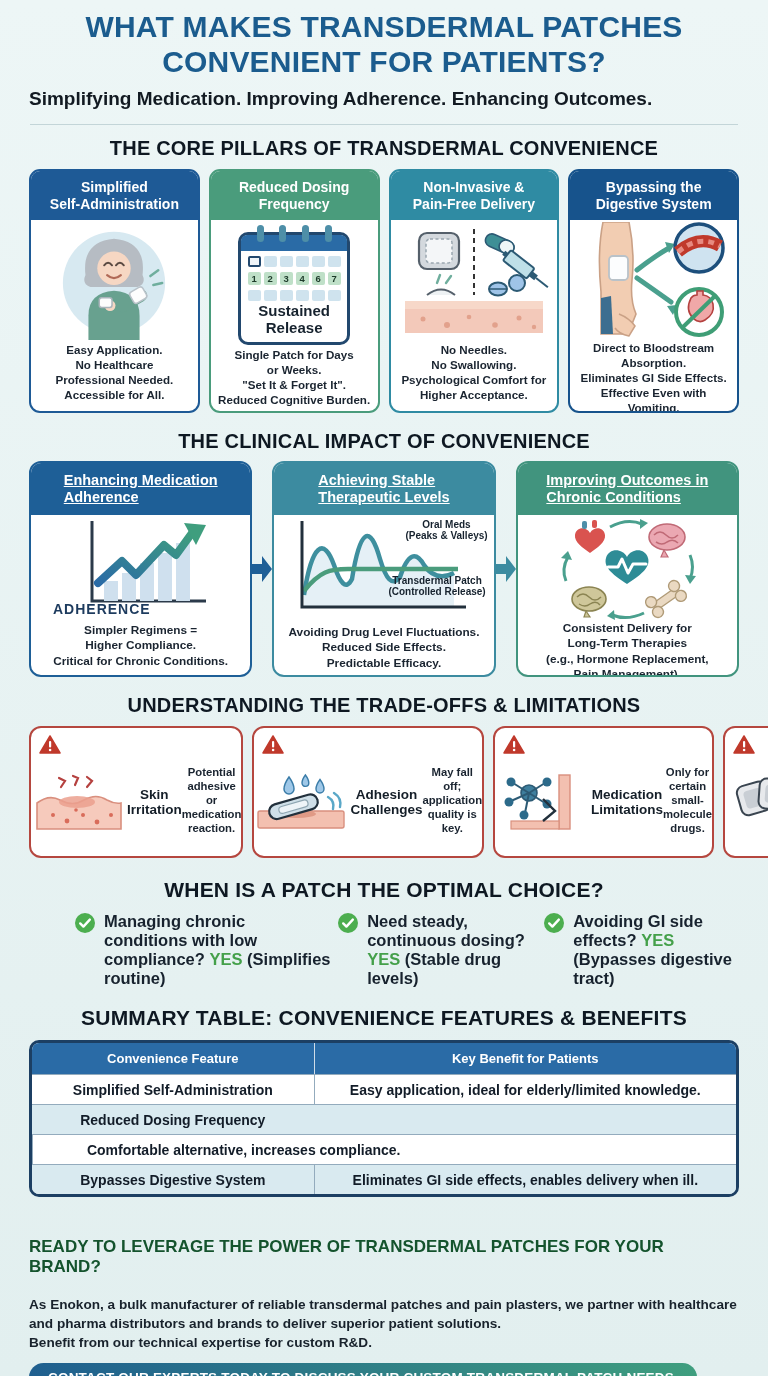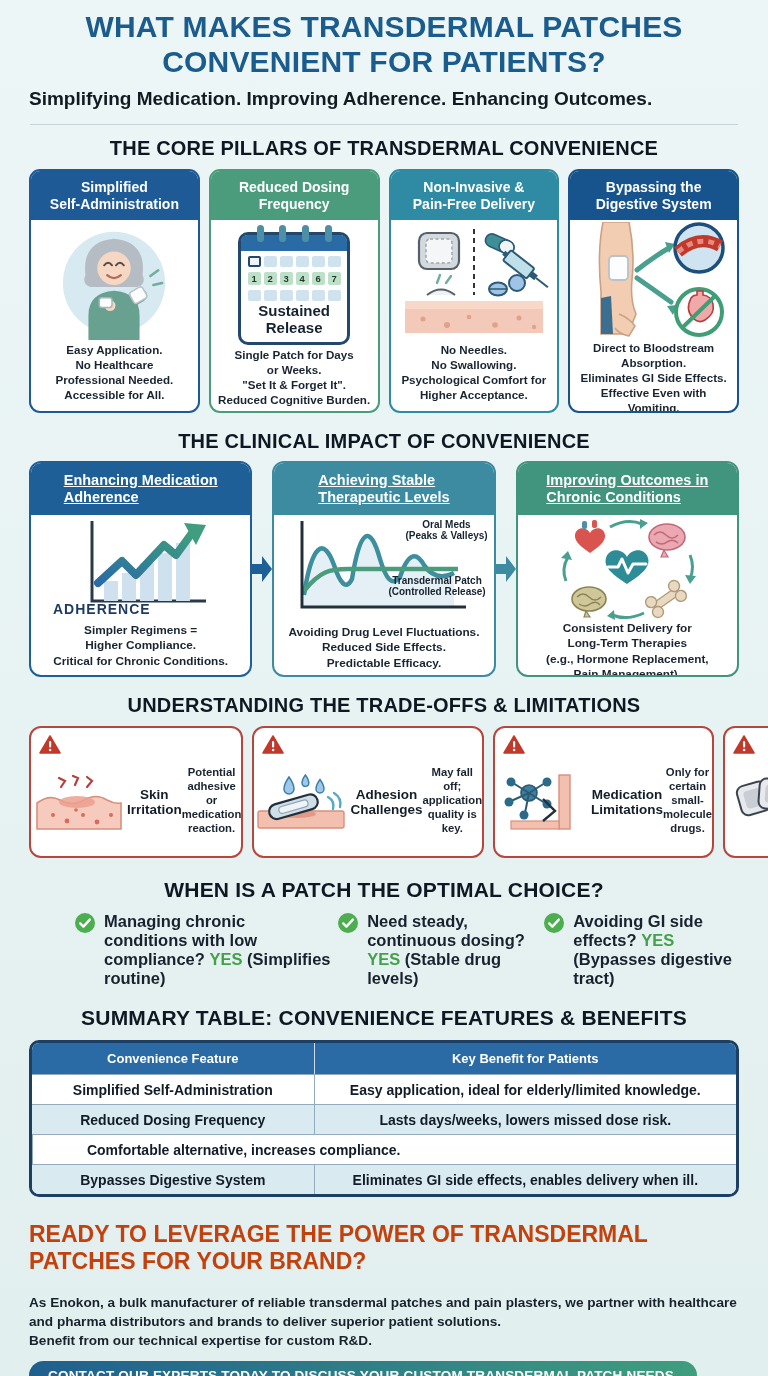--- a/index.html
+++ b/index.html
@@ -85,21 +85,21 @@
   .c1 { width:40%; }
   .c2 { width:60%; border-left:1.5px solid #93abbd; }
   .tr.head .c2 { border-left:1.5px solid #cfdce8; }
   .tr.body { border-top:1.5px solid #93abbd; }
   .tr.body .c { font-size:14px; padding:6.5px 6px; color:#121c28; }
   .tr.body .c1 { font-weight:800; }
   .tr.body .c2 { font-weight:600; }
   .tr.alt { background:#d9eaf0; }
 
   
-  .foot-h { margin-top:24px; font-size:23px; font-weight:800; color:#c2410c; }
+  .foot-h { margin-top:40px; font-size:17px; font-weight:800; color:#14532d; }
   .foot-p { margin-top:19px; font-size:13.6px; font-weight:600; line-height:1.38; color:#18222c; }
   .cta { margin-top:11px; display:inline-block; padding:7px 19px; border-radius:999px;
          background:linear-gradient(90deg,#1f5f8f,#3f9e7e); color:#fff;
          font-size:13.5px; font-weight:800; letter-spacing:.2px; }
 </style>
 </head>
 <body>
 
 <div class="page">
 
@@ -520,21 +520,20 @@
     <div class="tr head">
       <div class="c c1">Convenience Feature</div>
       <div class="c c2">Key Benefit for Patients</div>
     </div>
     <div class="tr body">
       <div class="c c1">Simplified Self-Administration</div>
       <div class="c c2">Easy application, ideal for elderly/limited knowledge.</div>
     </div>
     <div class="tr body alt">
       <div class="c c1">Reduced Dosing Frequency</div>
-      <div class="c c2">Lasts days/weeks, lowers missed dose risk.</div>
     </div>
     <div class="tr body">
       <div class="c c2">Comfortable alternative, increases compliance.</div>
     </div>
     <div class="tr body alt">
       <div class="c c1">Bypasses Digestive System</div>
       <div class="c c2">Eliminates GI side effects, enables delivery when ill.</div>
     </div>
   </div>
 

